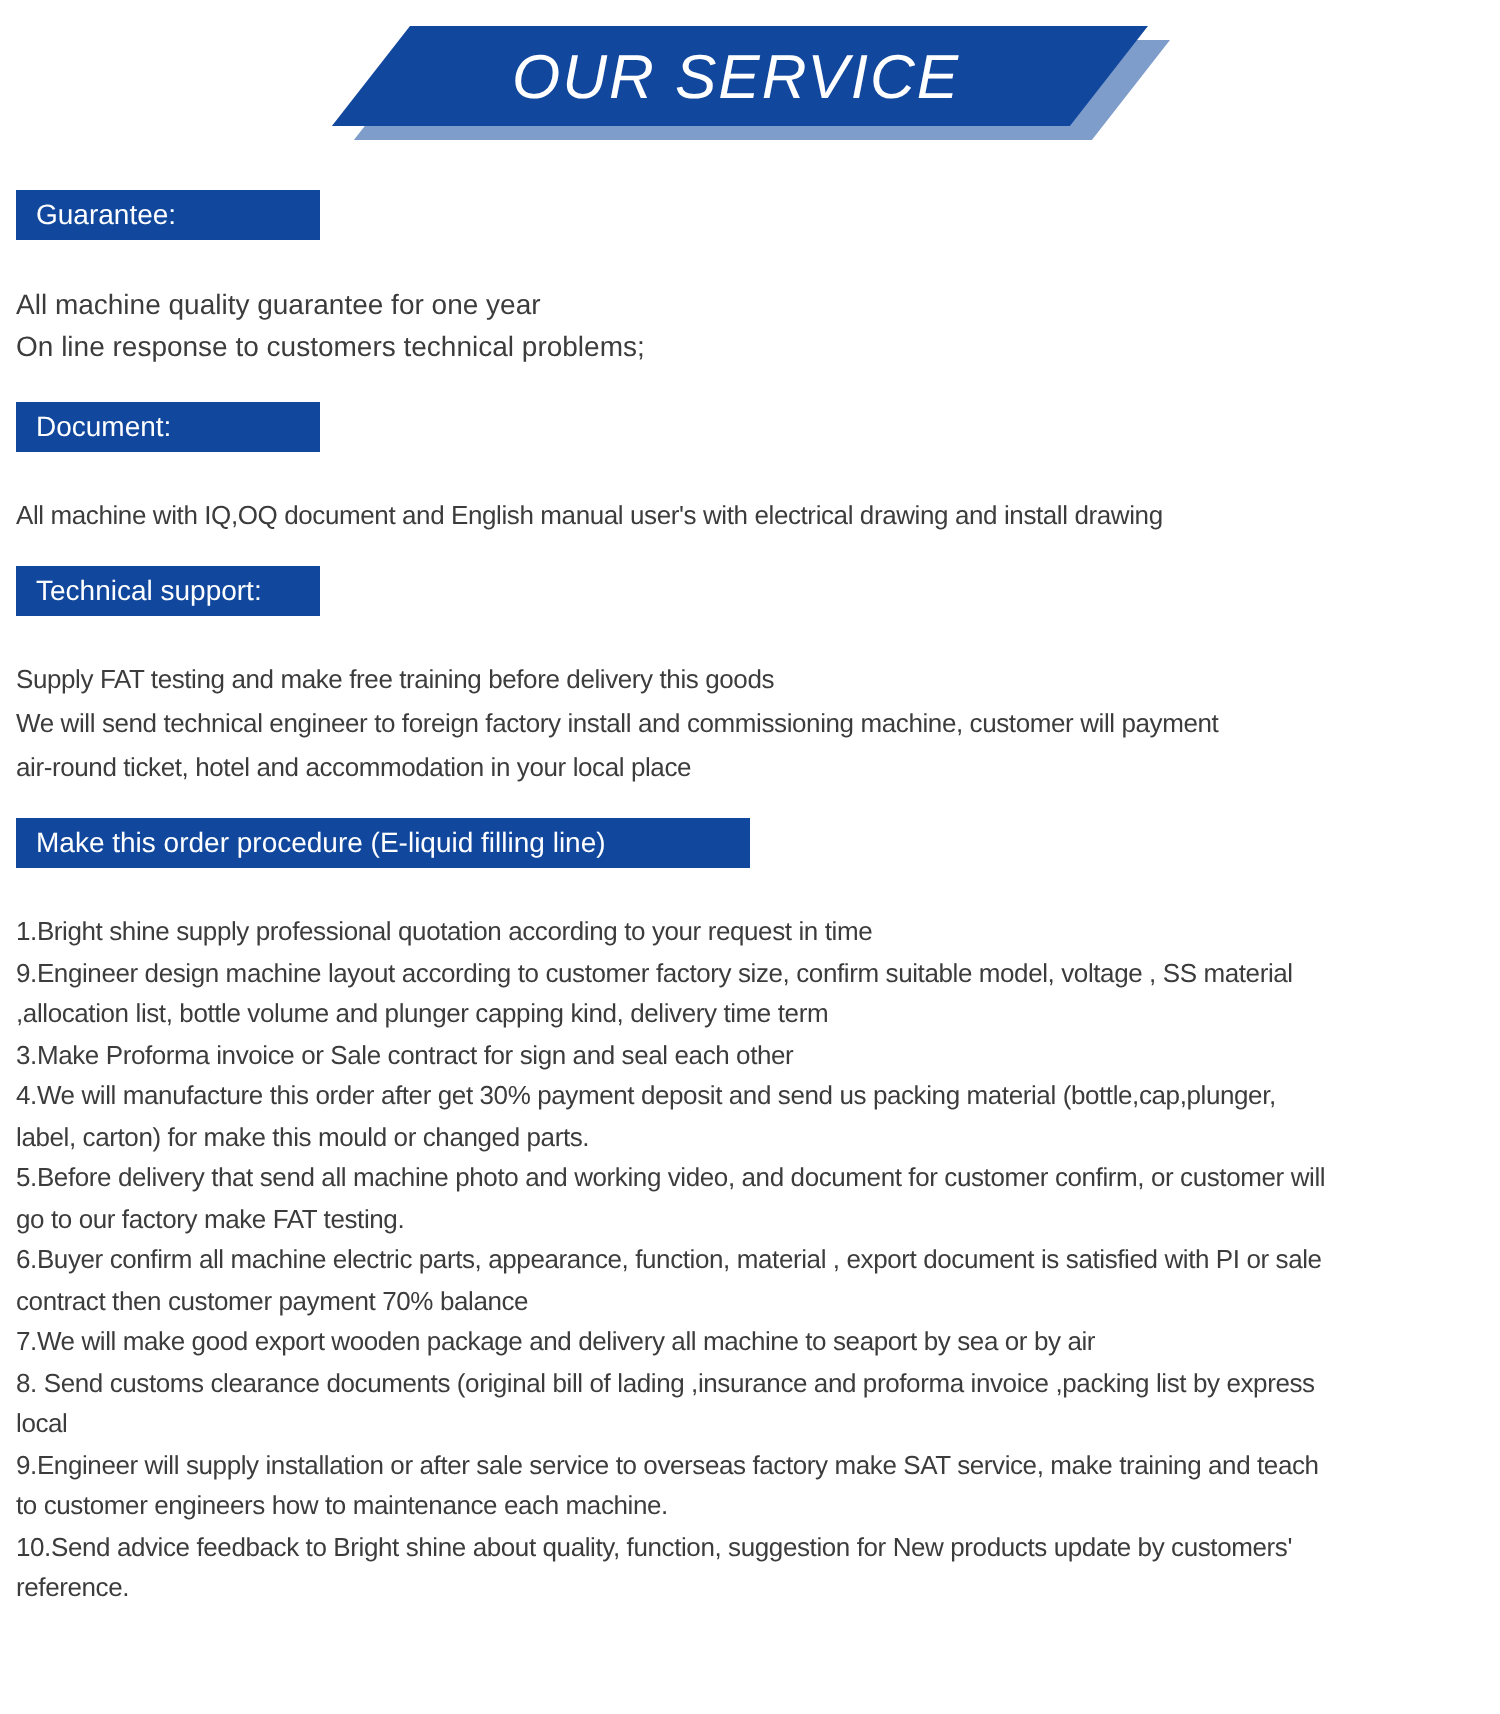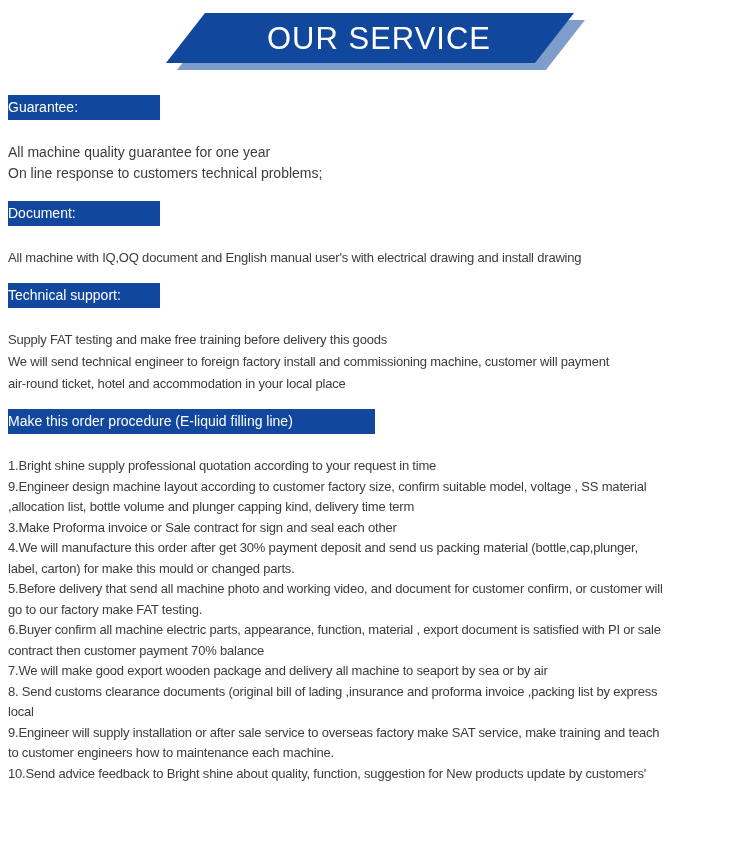--- a/index.html
+++ b/index.html
@@ -20,35 +20,37 @@
     background: #7f9dcb;
     transform: skewX(-38deg); transform-origin: 0 0;
   }
   .banner-bg {
     position: absolute; left: 205px; top: 13px;
     width: 369px; height: 50px;
     background: #11489e;
     transform: skewX(-38deg); transform-origin: 0 0;
   }
   .banner-title {
-    position: absolute; left: 194px; top: 13px;
+    position: absolute; left: 183px; top: 13px;
     width: 370px; height: 50px; line-height: 51px;
     text-align: center;
     color: #ffffff;
     font-size: 31px;
     letter-spacing: 1px;
     white-space: nowrap;
+    font-style: italic;
   }
 
   
   .bar {
     background: #11489e;
     color: #ffffff;
     height: 25px; line-height: 25px;
     font-size: 14px;
+    padding-left: 10px;
     margin-left: 8px;
     box-sizing: border-box;
     white-space: nowrap;
   }
   .bar-sm { width: 152px; }
   .bar-lg { width: 367px; }
   .b1 { margin-top: 2px; }
   .b2 { margin-top: 17px; }
   .b3 { margin-top: 14px; }
   .b4 { margin-top: 14px; }
@@ -112,15 +114,16 @@
     <div class="line">5.Before delivery that send all machine photo and working video, and document for customer confirm, or customer will</div>
     <div class="line">go to our factory make FAT testing.</div>
     <div class="line">6.Buyer confirm all machine electric parts, appearance, function, material , export document is satisfied with PI or sale</div>
     <div class="line">contract then customer payment 70% balance</div>
     <div class="line">7.We will make good export wooden package and delivery all machine to seaport by sea or by air</div>
     <div class="line">8. Send customs clearance documents (original bill of lading ,insurance and proforma invoice ,packing list by express</div>
     <div class="line">local</div>
     <div class="line">9.Engineer will supply installation or after sale service to overseas factory make SAT service, make training and teach</div>
     <div class="line">to customer engineers how to maintenance each machine.</div>
     <div class="line">10.Send advice feedback to Bright shine about quality, function, suggestion for New products update by customers'</div>
+    <div class="line">reference.</div>
   </div>
 
 </div>
 
 </body></html>

